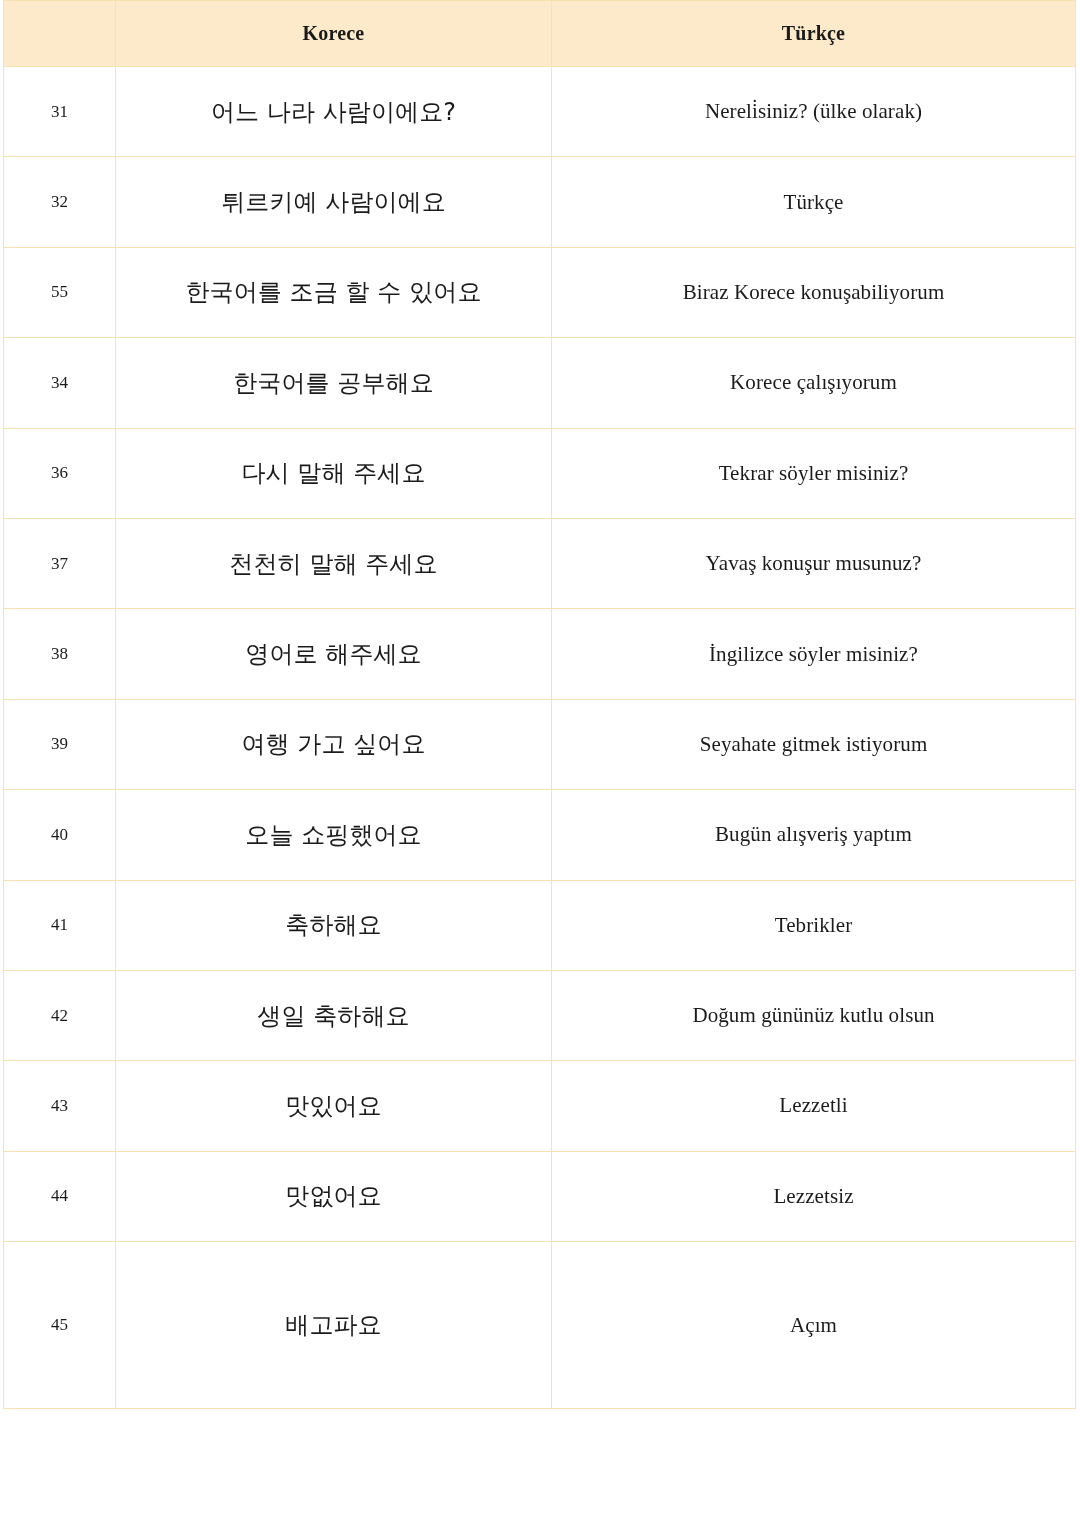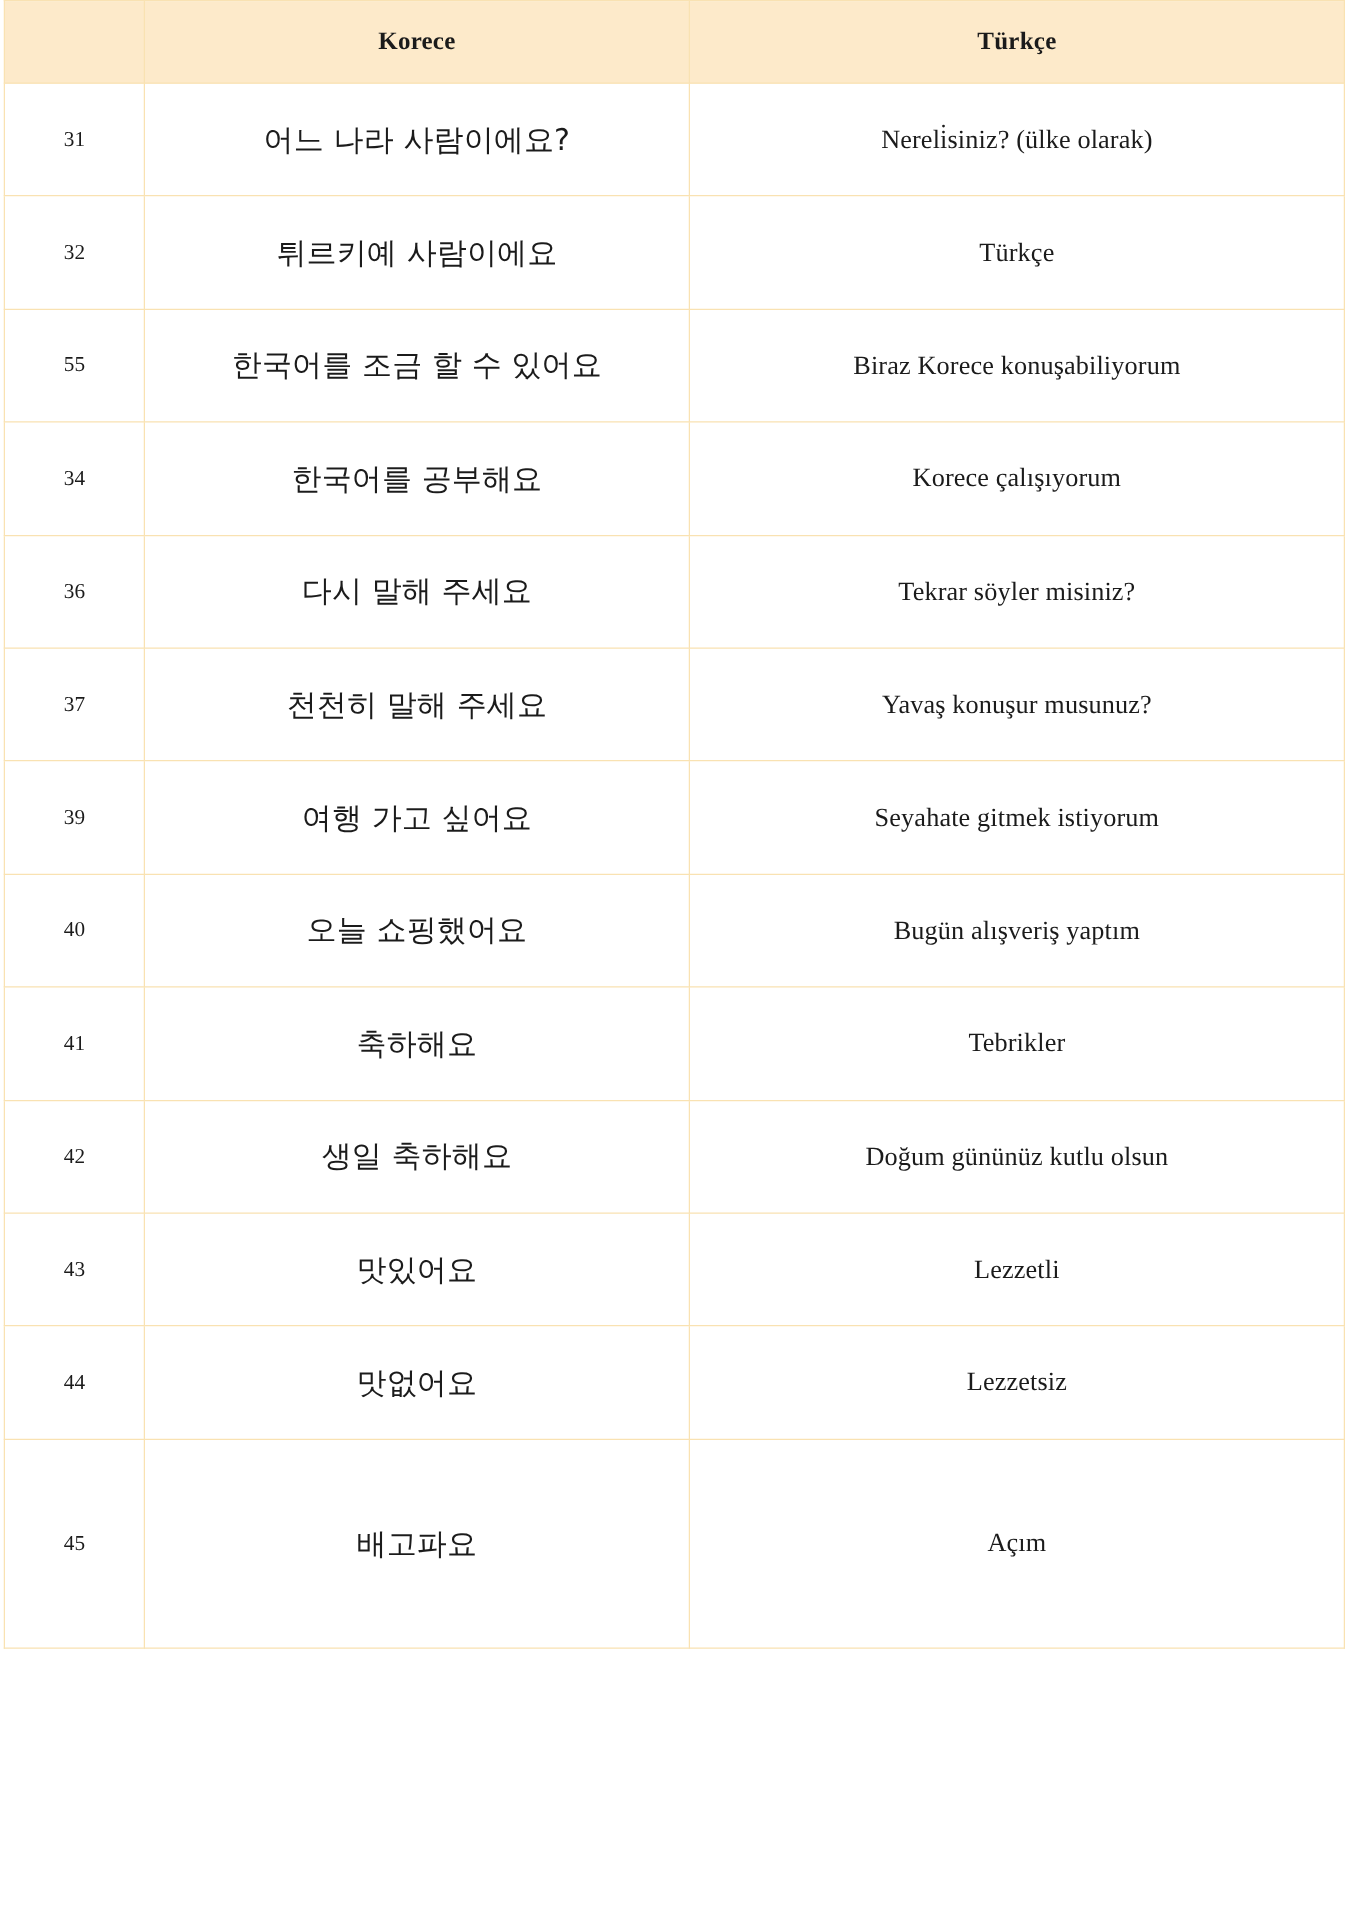--- a/index.html
+++ b/index.html
@@ -118,20 +118,25 @@
         <td class="cell-num">36</td>
         <td class="cell-kor">다시 말해 주세요</td>
         <td class="cell-tur">Tekrar söyler misiniz?</td>
       </tr>
       <tr>
         <td class="cell-num">37</td>
         <td class="cell-kor">천천히 말해 주세요</td>
         <td class="cell-tur">Yavaş konuşur musunuz?</td>
       </tr>
       <tr>
+        <td class="cell-num">38</td>
+        <td class="cell-kor">영어로 해주세요</td>
+        <td class="cell-tur">İngilizce söyler misiniz?</td>
+      </tr>
+      <tr>
         <td class="cell-num">39</td>
         <td class="cell-kor">여행 가고 싶어요</td>
         <td class="cell-tur">Seyahate gitmek istiyorum</td>
       </tr>
       <tr>
         <td class="cell-num">40</td>
         <td class="cell-kor">오늘 쇼핑했어요</td>
         <td class="cell-tur">Bugün alışveriş yaptım</td>
       </tr>
       <tr>

